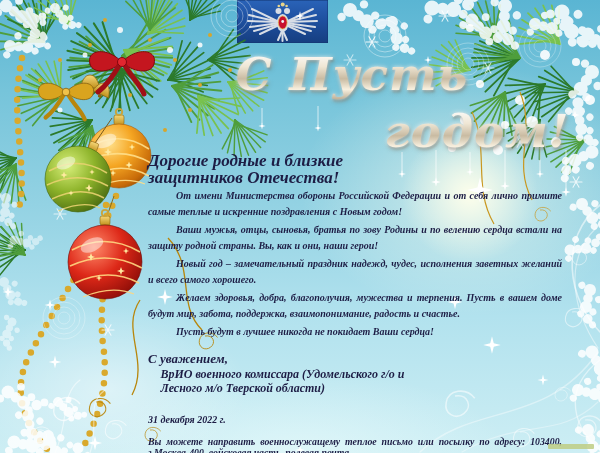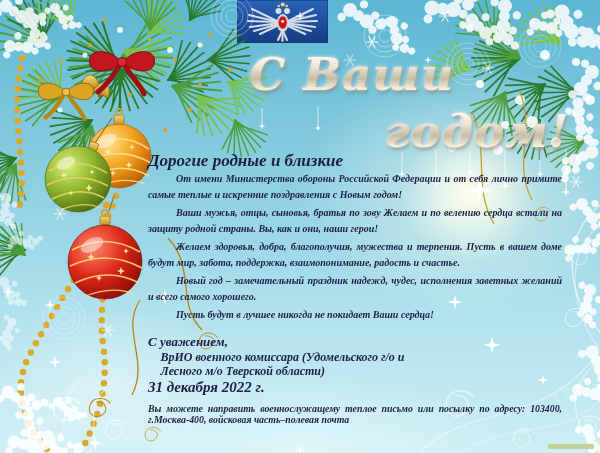--- a/index.html
+++ b/index.html
@@ -20,21 +20,21 @@
     filter:drop-shadow(0 0 2px rgba(255,255,255,.85)) drop-shadow(1px 2px 1px rgba(80,70,50,.5));}
   .t1{left:220px;top:48px;width:264px;font-size:45px;}
   .t2{left:383px;top:105px;width:188px;font-size:45px;}
   .letter{position:absolute;left:148px;top:152px;width:414px;z-index:4;color:#1d1d45;
     font-weight:700;font-style:italic;}
   .greet{text-align:left;font-size:17px;line-height:17px;}
   .letter p{margin:2px 0 0 0;font-size:10px;line-height:16px;text-align:justify;text-indent:28px;}
   .salut{margin-top:12px;font-size:13px;line-height:14.5px;}
   .pos{width:72%;margin-left:3%;text-align:left;font-size:12px;line-height:14.5px;}
   .signname{text-align:right;padding-right:14px;font-size:12.5px;line-height:15px;}
-  .date{font-size:15px;line-height:14px;margin-top:1px;}
+  .date{font-size:10px;line-height:14px;margin-top:17px;}
   .footer{margin-top:9px;font-size:9.8px;line-height:11.8px;text-align:justify;}
   .watermark{position:absolute;left:548px;top:444px;width:46px;height:5px;z-index:5;
     background:rgba(190,205,130,.85);filter:blur(.6px);border-radius:1px;}
 </style>
 </head>
 <body>
 
 <div class="card">
 
   <div class="flag">
@@ -408,29 +408,30 @@
       <use href="#spark" transform="translate(8,292) scale(.7)"></use>
         <use href="#spark" transform="translate(55,362) scale(.8)"></use>
       <use href="#spark" transform="translate(95,443) scale(.9)"></use>
         <use href="#spark" transform="translate(300,450) scale(.6)"></use>
       <use href="#spark" transform="translate(575,115) scale(.6)"></use>
         <use href="#spark" transform="translate(300,16) scale(.6)"></use>
       <use href="#spark" transform="translate(428,60) scale(.5)"></use>
     </g>
   </svg>
 
-  <div class="title t1">С Ваши</div>
+  <div class="title t1">С Пусть</div>
   <div class="title t2">годом!</div>
 
   <div class="letter">
     <div class="greet">Дорогие родные и близкие</div>
+    <div class="greet">защитников Отечества!</div>
     <p>От имени Министерства обороны Российской Федерации и от себя лично примите самые теплые и искренние поздравления с Новым годом!</p>
-    <p>Ваши мужья, отцы, сыновья, братья по зову Желаем и по велению сердца встали на защиту родной страны. Вы, как и они, наши герои!</p>
+    <p>Ваши мужья, отцы, сыновья, братья по зову Родины и по велению сердца встали на защиту родной страны. Вы, как и они, наши герои!</p>
+    <p>Новый год – замечательный праздник надежд, чудес, исполнения заветных желаний и всего самого хорошего.</p>
     <p>Желаем здоровья, добра, благополучия, мужества и терпения. Пусть в вашем доме будут мир, забота, поддержка, взаимопонимание, радость и счастье.</p>
-    <p>Новый год – замечательный праздник надежд, чудес, исполнения заветных желаний и всего самого хорошего.</p>
     <p>Пусть будут в лучшее никогда не покидает Ваши сердца!</p>
     <div class="salut">С уважением,</div>
     <div class="pos">
       <div>ВрИО военного комиссара (Удомельского г/о и</div>
       <div>Лесного м/о Тверской области)</div>
     </div>
     <div class="date">31 декабря 2022 г.</div>
     <div class="footer">Вы можете направить военнослужащему теплое письмо или посылку по адресу: 103400, г.Москва-400, войсковая часть–полевая почта</div>
   </div>
 

